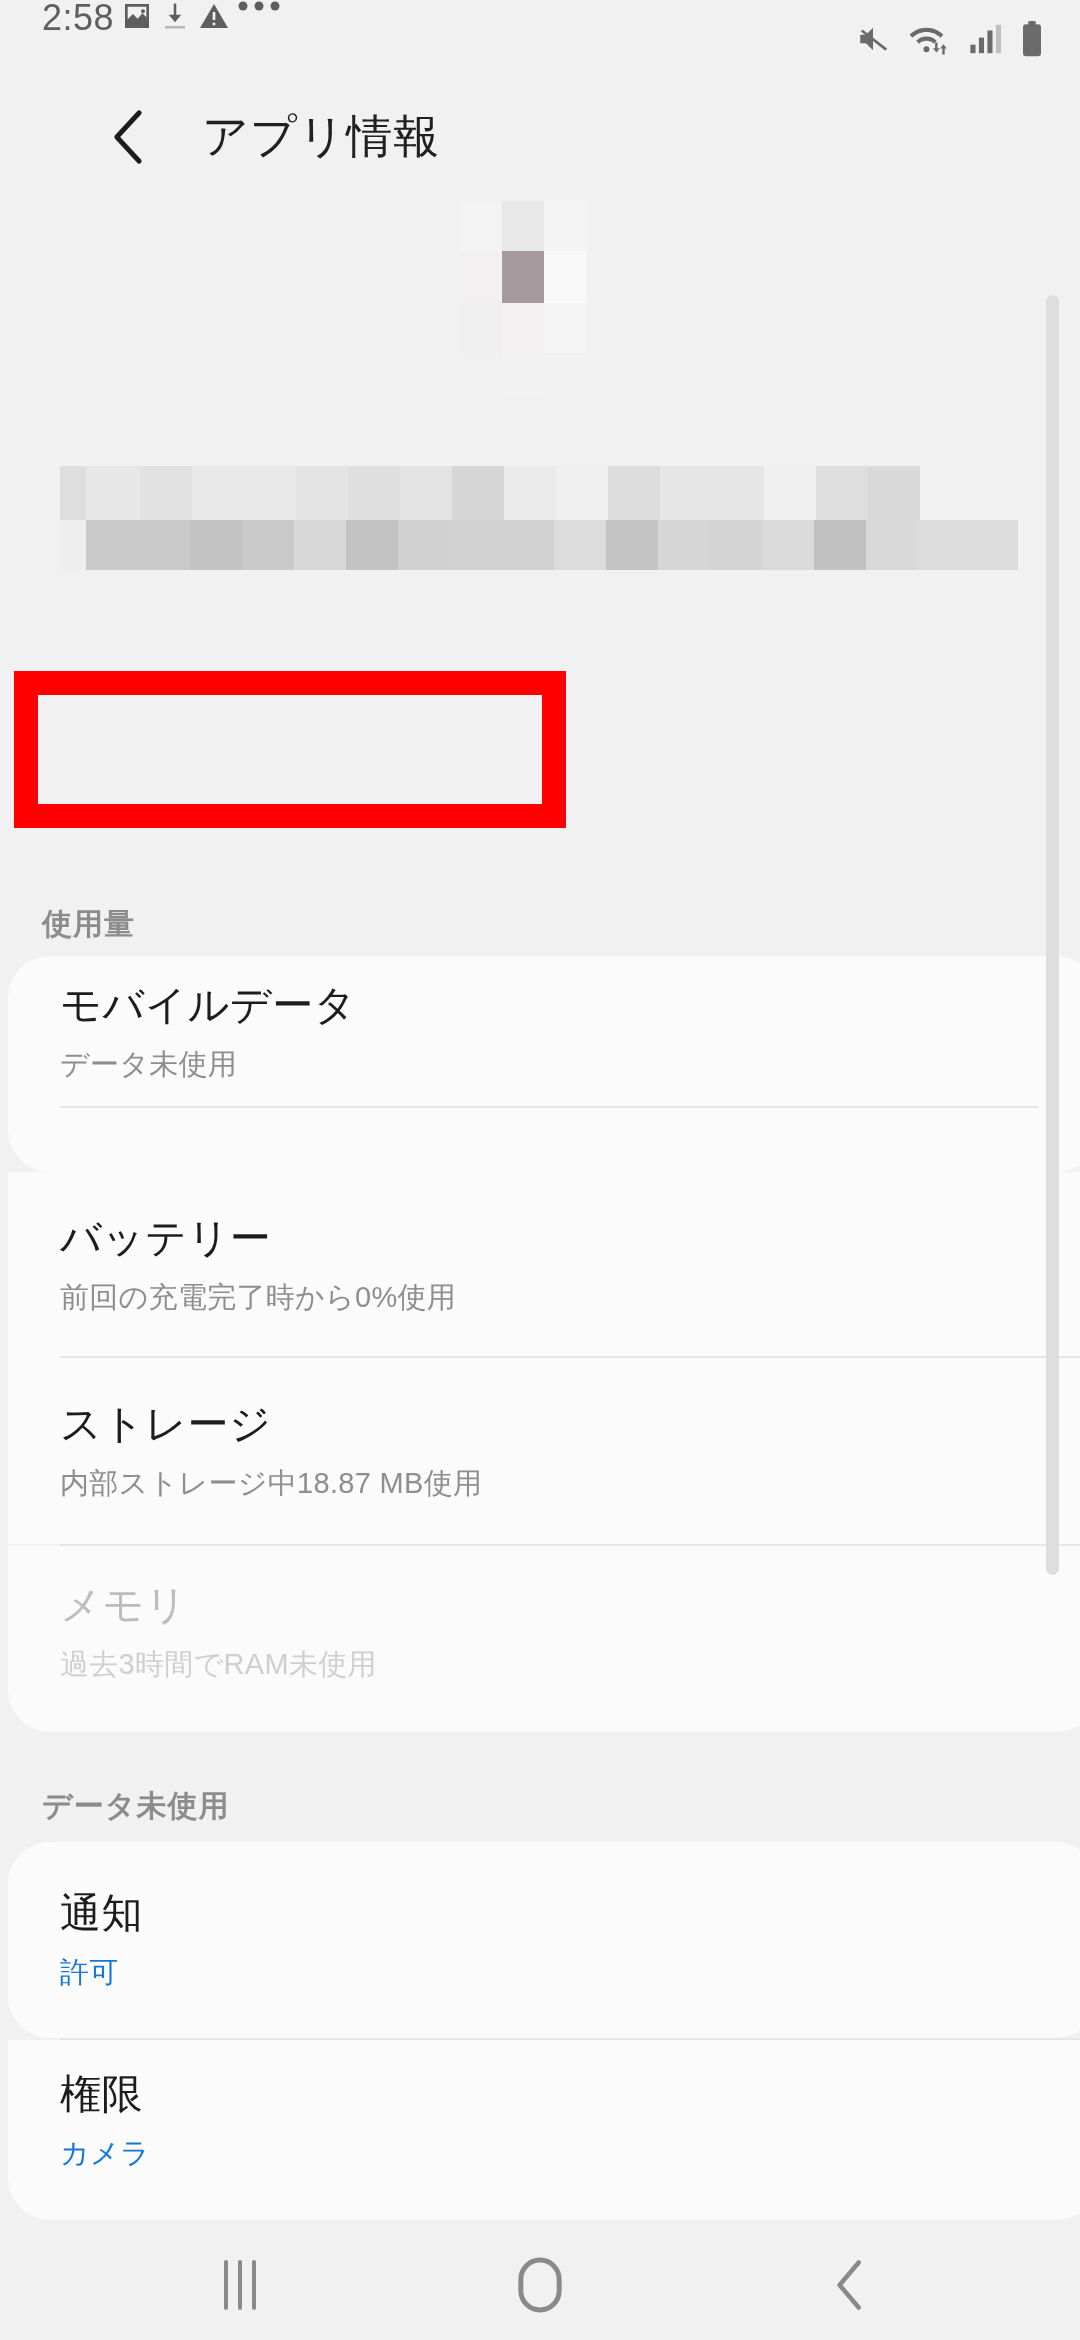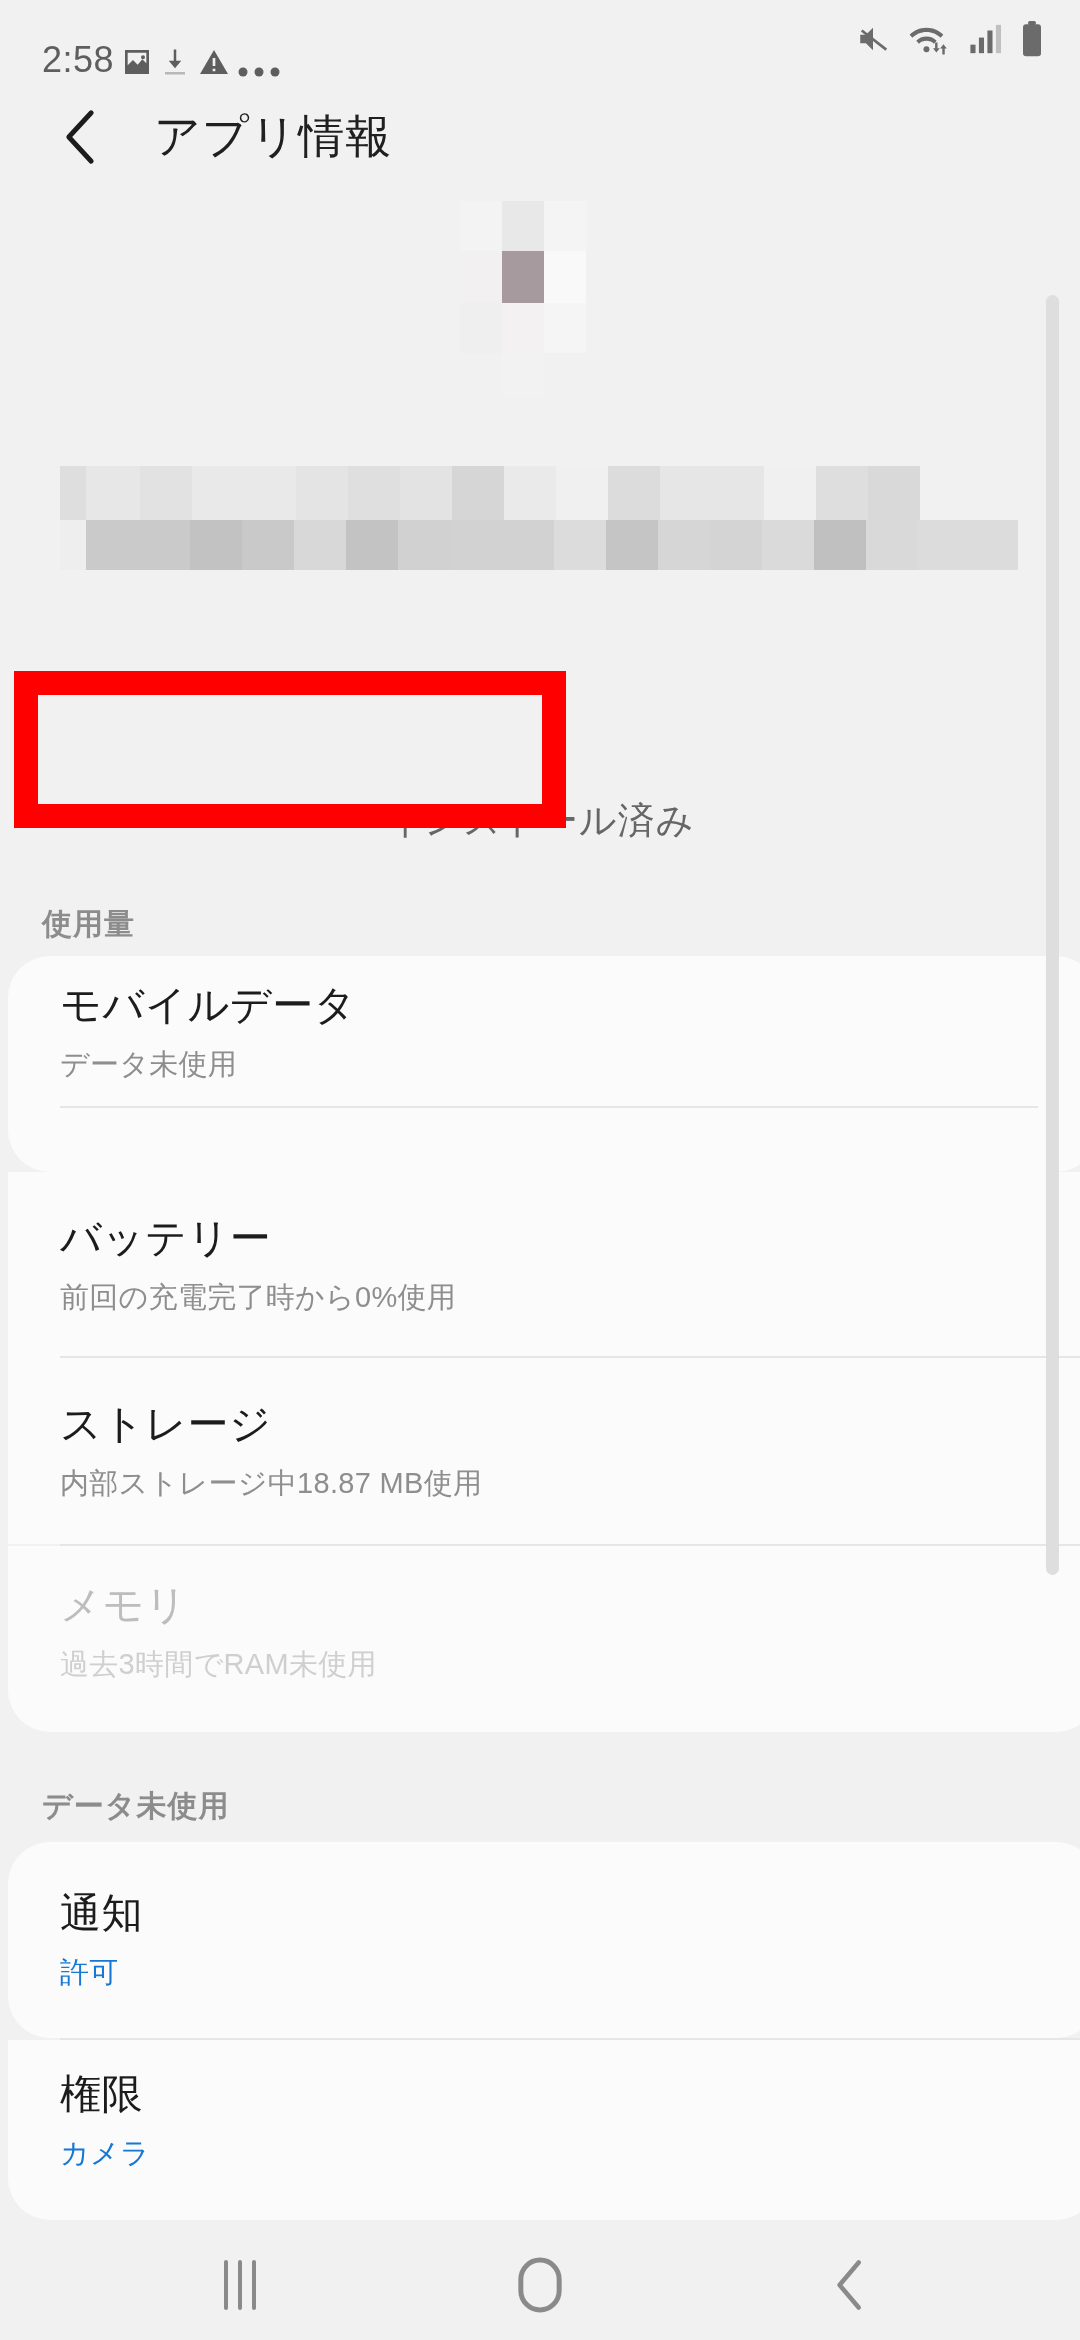--- a/index.html
+++ b/index.html
@@ -6,27 +6,27 @@
   html, body {
     width:1080px; height:2340px;
     background:#f1f1f1;
     font-family:"Liberation Sans","DejaVu Sans",sans-serif;
     overflow:hidden;
   }
   #screen { position:relative; width:1080px; height:2340px; background:#f1f1f1; }
 
   
   .statusbar { position:absolute; top:0; left:0; width:1080px; height:78px; }
-  .sb-left { position:absolute; left:42px; top:0; height:78px; display:flex; align-items:flex-end; gap:7px; }
+  .sb-left { position:absolute; left:42px; top:0; height:78px; display:flex; align-items:flex-start; gap:7px; }
   .sb-time { font-size:36px; color:#5e5e5e; letter-spacing:0.5px; line-height:1; }
   .sb-right { position:absolute; right:36px; top:0; height:78px; display:flex; align-items:center; gap:16px; }
   .sb-ic { display:block; }
 
   
-  .header { position:absolute; top:78px; left:0; width:1080px; height:118px; display:flex; align-items:center; }
+  .header { position:absolute; top:78px; left:0; width:1080px; height:118px; display:flex; align-items:center;padding-left:48px; }
   .back-btn { width:60px; height:60px; margin-left:50px; display:flex; align-items:center; justify-content:center; }
   .page-title { font-size:46px; color:#202020; margin-left:44px; letter-spacing:1px; }
 
   
   .apphead { position:absolute; top:196px; left:0; width:1080px; height:460px; }
   .mosaic { position:absolute; }
   .mz { position:absolute; }
   .installed { position:absolute; top:600px; left:0; width:1080px; text-align:center;
                font-size:37px; color:#666; letter-spacing:1px; }
 
@@ -177,21 +177,20 @@
       <div class="mz" style="left:494px; top:54px; width:52px; height:50px; background:#dcdcdc;"></div>
       <div class="mz" style="left:546px; top:54px; width:52px; height:50px; background:#c5c5c5;"></div>
       <div class="mz" style="left:598px; top:54px; width:52px; height:50px; background:#d6d6d6;"></div>
       <div class="mz" style="left:650px; top:54px; width:52px; height:50px; background:#d4d4d4;"></div>
       <div class="mz" style="left:702px; top:54px; width:52px; height:50px; background:#dadada;"></div>
       <div class="mz" style="left:754px; top:54px; width:52px; height:50px; background:#c0c0c0;"></div>
       <div class="mz" style="left:806px; top:54px; width:52px; height:50px; background:#d9d9d9;"></div>
       <div class="mz" style="left:858px; top:54px; width:100px; height:50px; background:#dcdcdc;"></div>
     </div>
 
-    <div class="installed">インストール済み</div>
   </div>
 
   <div class="redbox"></div>
 
   <div class="seclabel" style="top:904px;">使用量</div>
 
   <div class="card" style="top:956px; height:216px;">
     <div class="row" style="height:150px;">
       <div class="row-title">モバイルデータ</div>
       <div class="row-sub">データ未使用</div>

